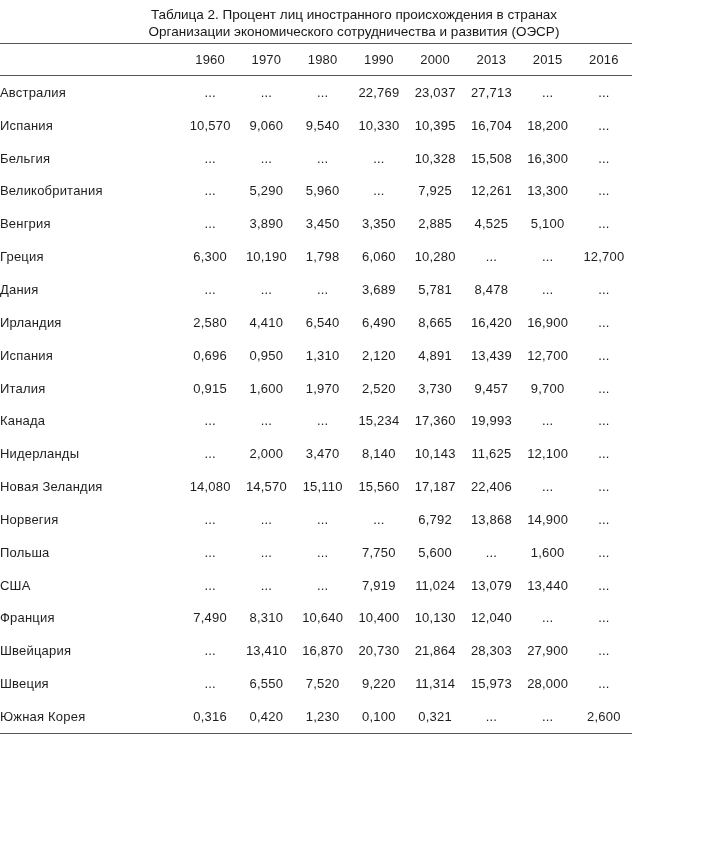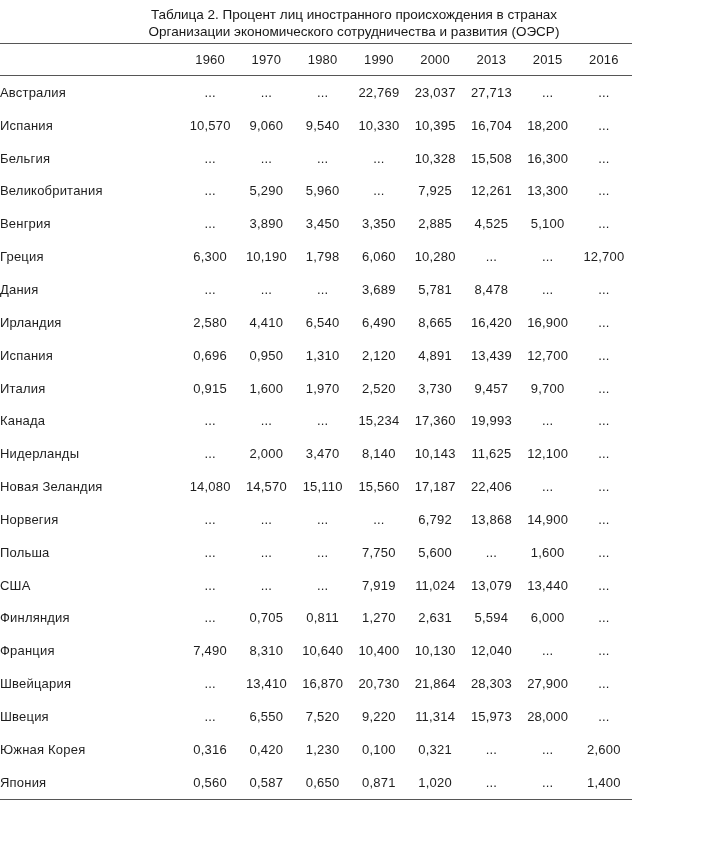--- a/index.html
+++ b/index.html
@@ -261,31 +261,20 @@
         <td>...</td>
         <td>...</td>
         <td>...</td>
         <td>7,919</td>
         <td>11,024</td>
         <td>13,079</td>
         <td>13,440</td>
         <td>...</td>
       </tr>
       <tr>
-        <td class="country">Финляндия</td>
-        <td>...</td>
-        <td>0,705</td>
-        <td>0,811</td>
-        <td>1,270</td>
-        <td>2,631</td>
-        <td>5,594</td>
-        <td>6,000</td>
-        <td>...</td>
-      </tr>
-      <tr>
         <td class="country">Франция</td>
         <td>7,490</td>
         <td>8,310</td>
         <td>10,640</td>
         <td>10,400</td>
         <td>10,130</td>
         <td>12,040</td>
         <td>...</td>
         <td>...</td>
       </tr>
@@ -315,25 +304,14 @@
         <td class="country">Южная Корея</td>
         <td>0,316</td>
         <td>0,420</td>
         <td>1,230</td>
         <td>0,100</td>
         <td>0,321</td>
         <td>...</td>
         <td>...</td>
         <td>2,600</td>
       </tr>
-      <tr>
-        <td class="country">Япония</td>
-        <td>0,560</td>
-        <td>0,587</td>
-        <td>0,650</td>
-        <td>0,871</td>
-        <td>1,020</td>
-        <td>...</td>
-        <td>...</td>
-        <td>1,400</td>
-      </tr>
     </tbody>
 </table>
 
 </body></html>

